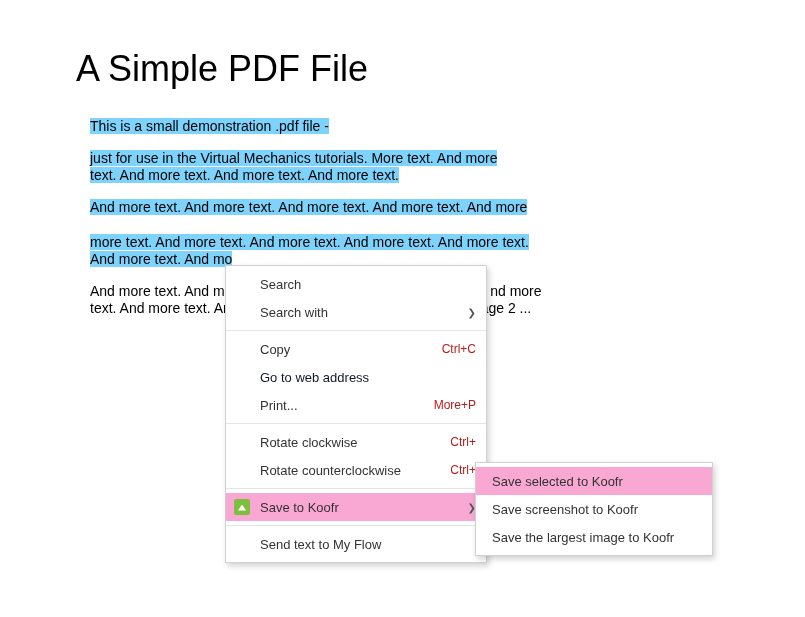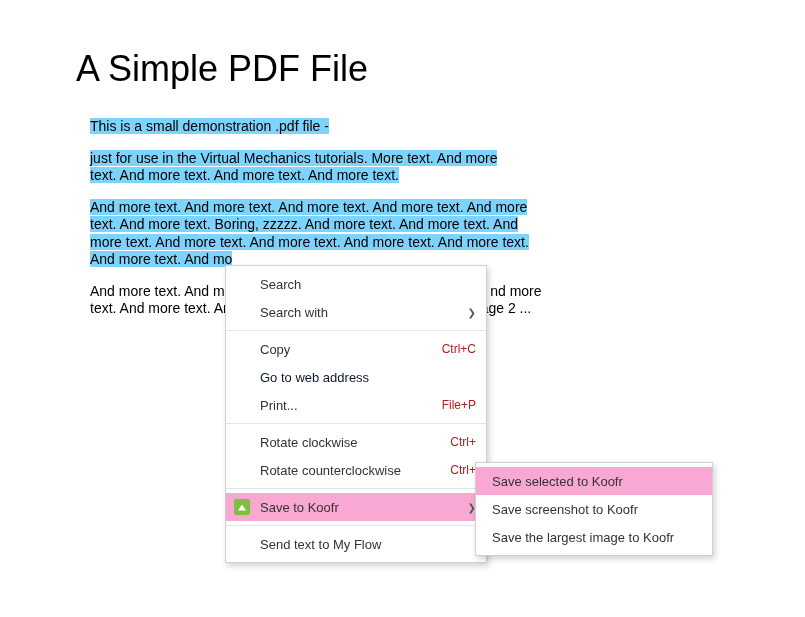--- a/index.html
+++ b/index.html
@@ -93,21 +93,21 @@
     <span class="sel">This is a small demonstration .pdf file -</span>
   </p>
 
   <p class="para">
     <span class="sel">just for use in the Virtual Mechanics tutorials. More text. And more</span><br>
     <span class="sel">text. And more text. And more text. And more text.</span>
   </p>
 
   <p class="para">
     <span class="sel">And more text. And more text. And more text. And more text. And more</span><br>
-    <span class="sel">text. And more text. Boring, zzzzz. And more text. And more text. And</span><br>
+    <br>
     <span class="sel">more text. And more text. And more text. And more text. And more text.</span><br>
     <span class="sel">And more text. And mo</span>
   </p>
 
   <p class="para">
     <span>And more text. And mo</span>
     <span style="display:inline-block;width:250px"></span>
     <span>nd more</span><br>
     <span>text. And more text. An</span>
     <span style="display:inline-block;width:242px"></span>
@@ -126,21 +126,21 @@
   <div class="menu-sep"></div>
   <div class="menu-item">
     <span class="label">Copy</span>
     <span class="shortcut">Ctrl+C</span>
   </div>
   <div class="menu-item disabled">
     <span class="label">Go to web address</span>
   </div>
   <div class="menu-item">
     <span class="label">Print...</span>
-    <span class="shortcut">File+P</span>
+    <span class="shortcut">More+P</span>
   </div>
   <div class="menu-sep"></div>
   <div class="menu-item">
     <span class="label">Rotate clockwise</span>
     <span class="shortcut">Ctrl+</span>
   </div>
   <div class="menu-item">
     <span class="label">Rotate counterclockwise</span>
     <span class="shortcut">Ctrl+</span>
   </div>

